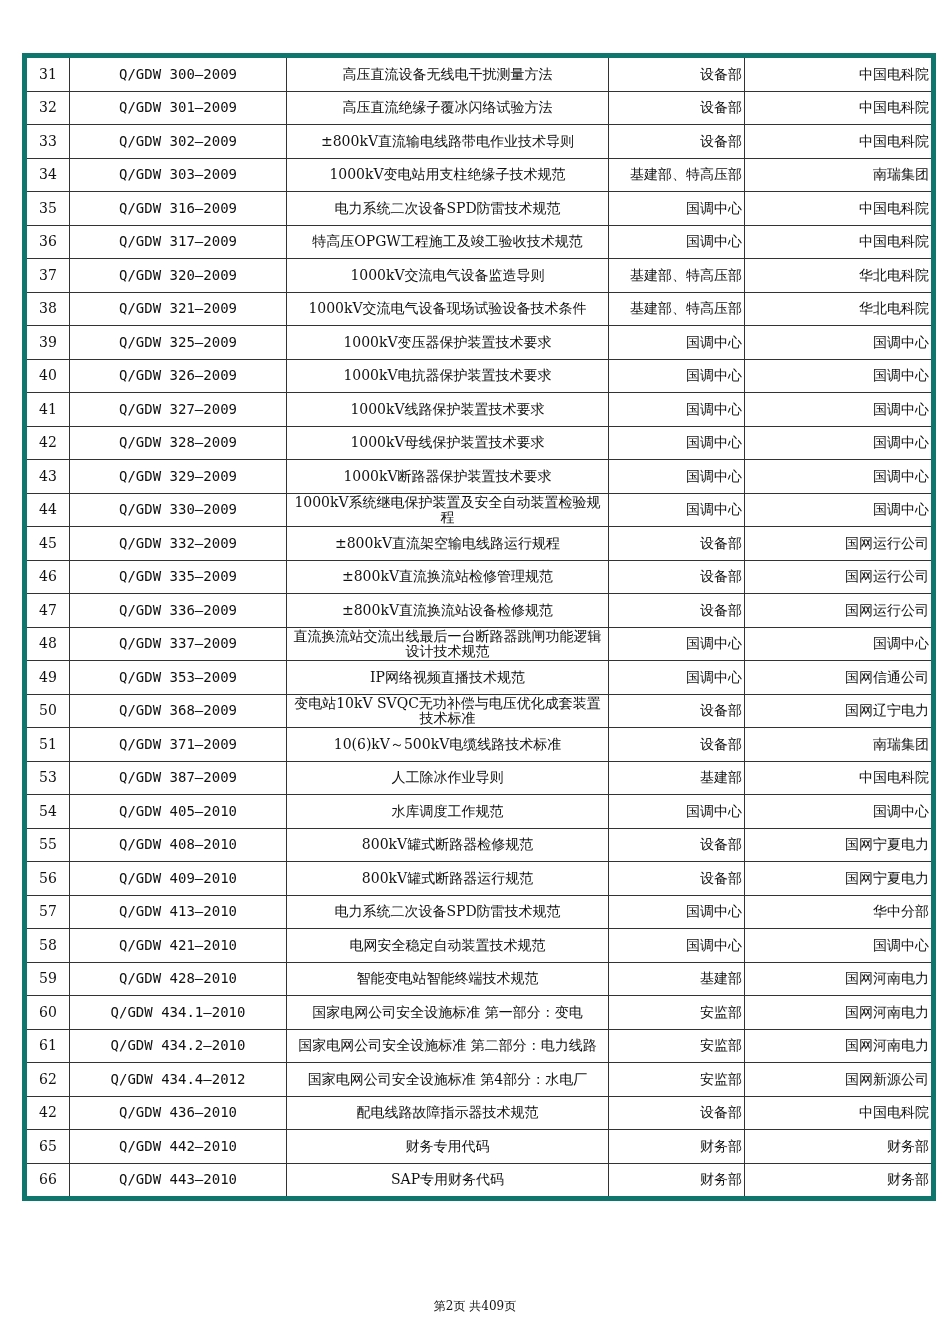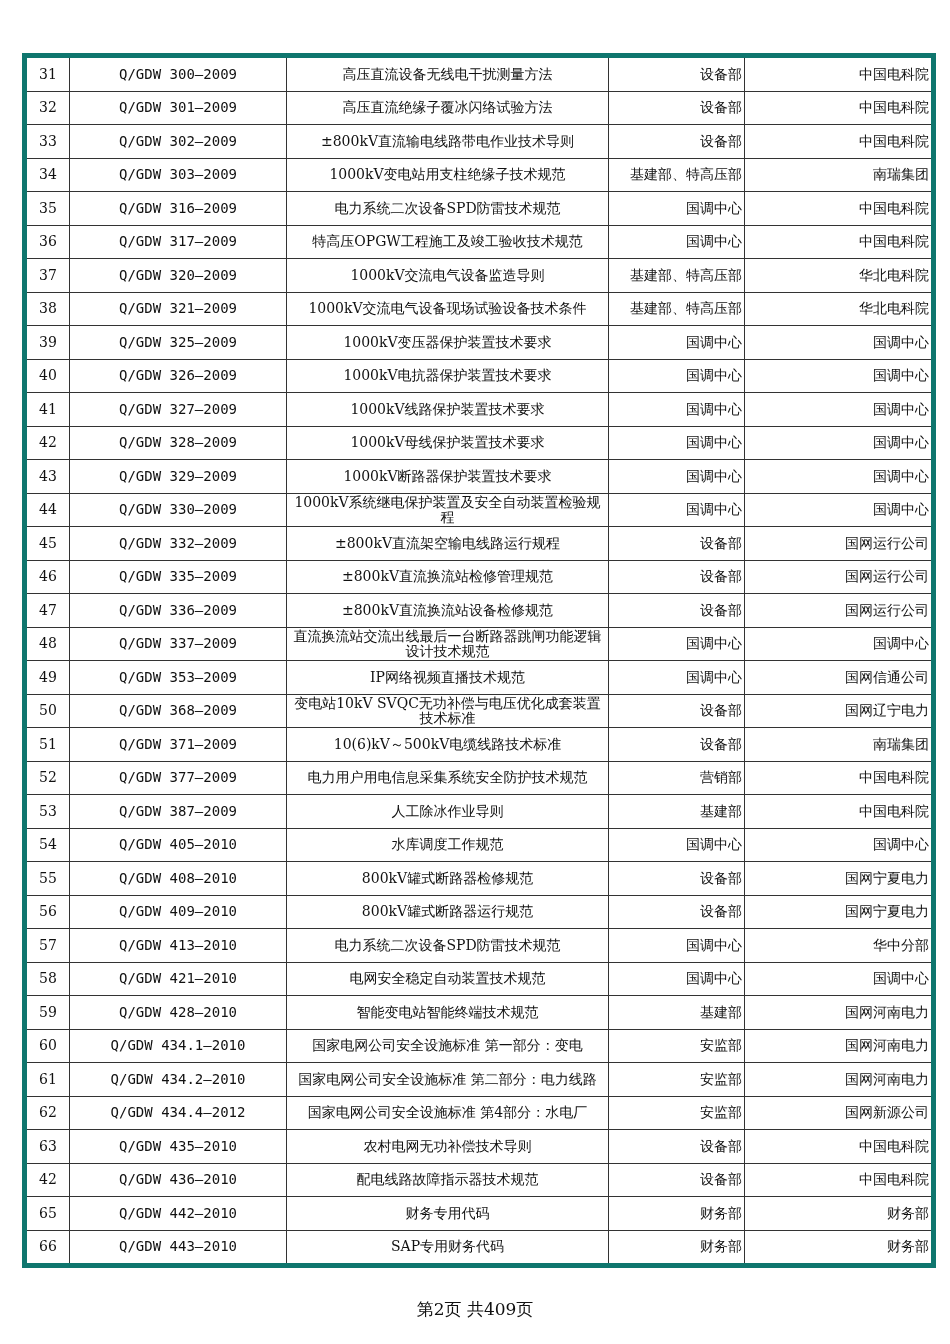--- a/index.html
+++ b/index.html
@@ -9,21 +9,21 @@
            border-collapse: collapse; table-layout: fixed;
            border: 5px solid #0f766e; }
     .tbl td { border: 1px solid #333; height: 32.5px; padding: 0 2px;
               font-size: 14px; line-height: 15px; overflow: hidden; vertical-align: middle; }
     .c-no { width: 38px; text-align: center; }
     .c-code { width: 212px; text-align: center; font-family: "DejaVu Sans Mono", "Liberation Mono", monospace; font-size: 13px; margin-top: 16px; }
     .c-name { width: 317px; text-align: center; }
     .c-dept { width: 131px; text-align: right; }
     .c-org { width: 182px; text-align: right; }
     .footer { position: absolute; left: 0; width: 950px; top: 1298px;
-              text-align: center; font-size: 17px; }
+              text-align: center; font-size: 12px; }
   </style>
 </head>
 <body>
 
 <table class="tbl">
   <tbody id="tbody">
       <tr>
         <td class="c-no">31</td>
         <td class="c-code">Q/GDW 300—2009</td>
         <td class="c-name">高压直流设备无线电干扰测量方法</td>
@@ -164,27 +164,20 @@
         <td class="c-org">国网辽宁电力</td>
       </tr>
       <tr>
         <td class="c-no">51</td>
         <td class="c-code">Q/GDW 371—2009</td>
         <td class="c-name">10(6)kV～500kV电缆线路技术标准</td>
         <td class="c-dept">设备部</td>
         <td class="c-org">南瑞集团</td>
       </tr>
       <tr>
-        <td class="c-no">52</td>
-        <td class="c-code">Q/GDW 377—2009</td>
-        <td class="c-name">电力用户用电信息采集系统安全防护技术规范</td>
-        <td class="c-dept">营销部</td>
-        <td class="c-org">中国电科院</td>
-      </tr>
-      <tr>
         <td class="c-no">53</td>
         <td class="c-code">Q/GDW 387—2009</td>
         <td class="c-name">人工除冰作业导则</td>
         <td class="c-dept">基建部</td>
         <td class="c-org">中国电科院</td>
       </tr>
       <tr>
         <td class="c-no">54</td>
         <td class="c-code">Q/GDW 405—2010</td>
         <td class="c-name">水库调度工作规范</td>
@@ -239,27 +232,20 @@
         <td class="c-name">国家电网公司安全设施标准 第二部分：电力线路</td>
         <td class="c-dept">安监部</td>
         <td class="c-org">国网河南电力</td>
       </tr>
       <tr>
         <td class="c-no">62</td>
         <td class="c-code">Q/GDW 434.4—2012</td>
         <td class="c-name">国家电网公司安全设施标准 第4部分：水电厂</td>
         <td class="c-dept">安监部</td>
         <td class="c-org">国网新源公司</td>
-      </tr>
-      <tr>
-        <td class="c-no">63</td>
-        <td class="c-code">Q/GDW 435—2010</td>
-        <td class="c-name">农村电网无功补偿技术导则</td>
-        <td class="c-dept">设备部</td>
-        <td class="c-org">中国电科院</td>
       </tr>
       <tr>
         <td class="c-no">42</td>
         <td class="c-code">Q/GDW 436—2010</td>
         <td class="c-name">配电线路故障指示器技术规范</td>
         <td class="c-dept">设备部</td>
         <td class="c-org">中国电科院</td>
       </tr>
       <tr>
         <td class="c-no">65</td>

